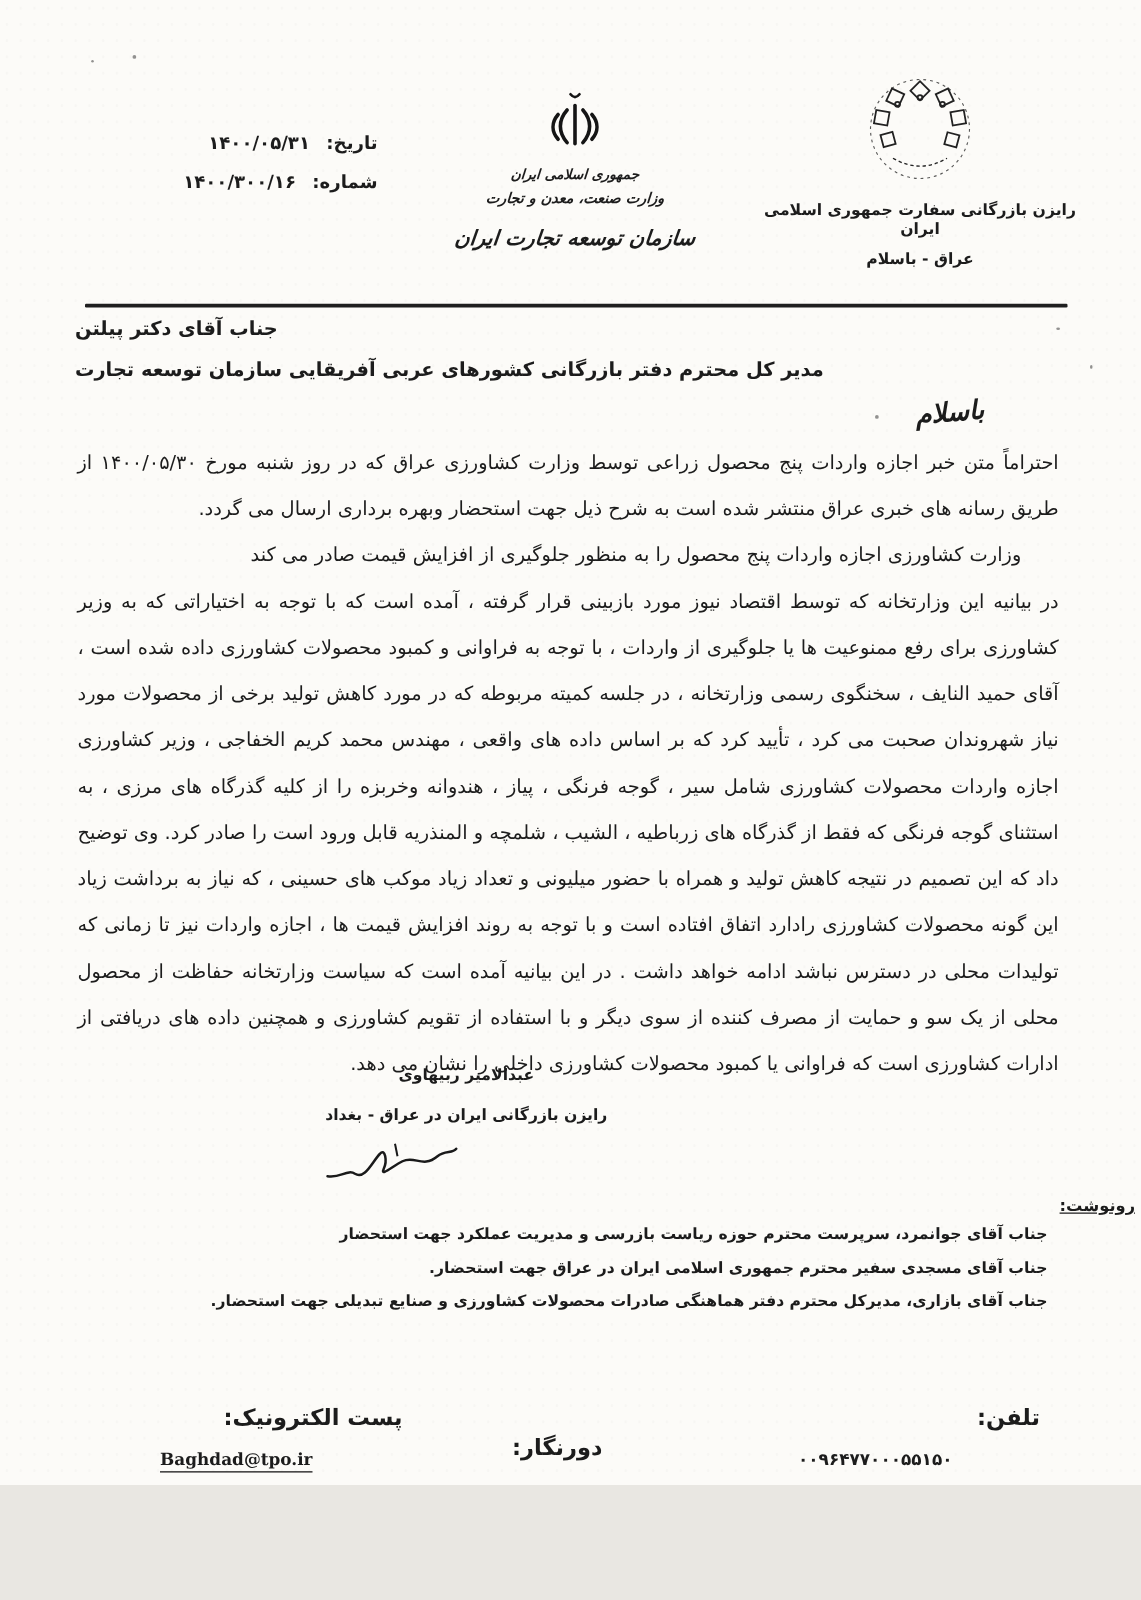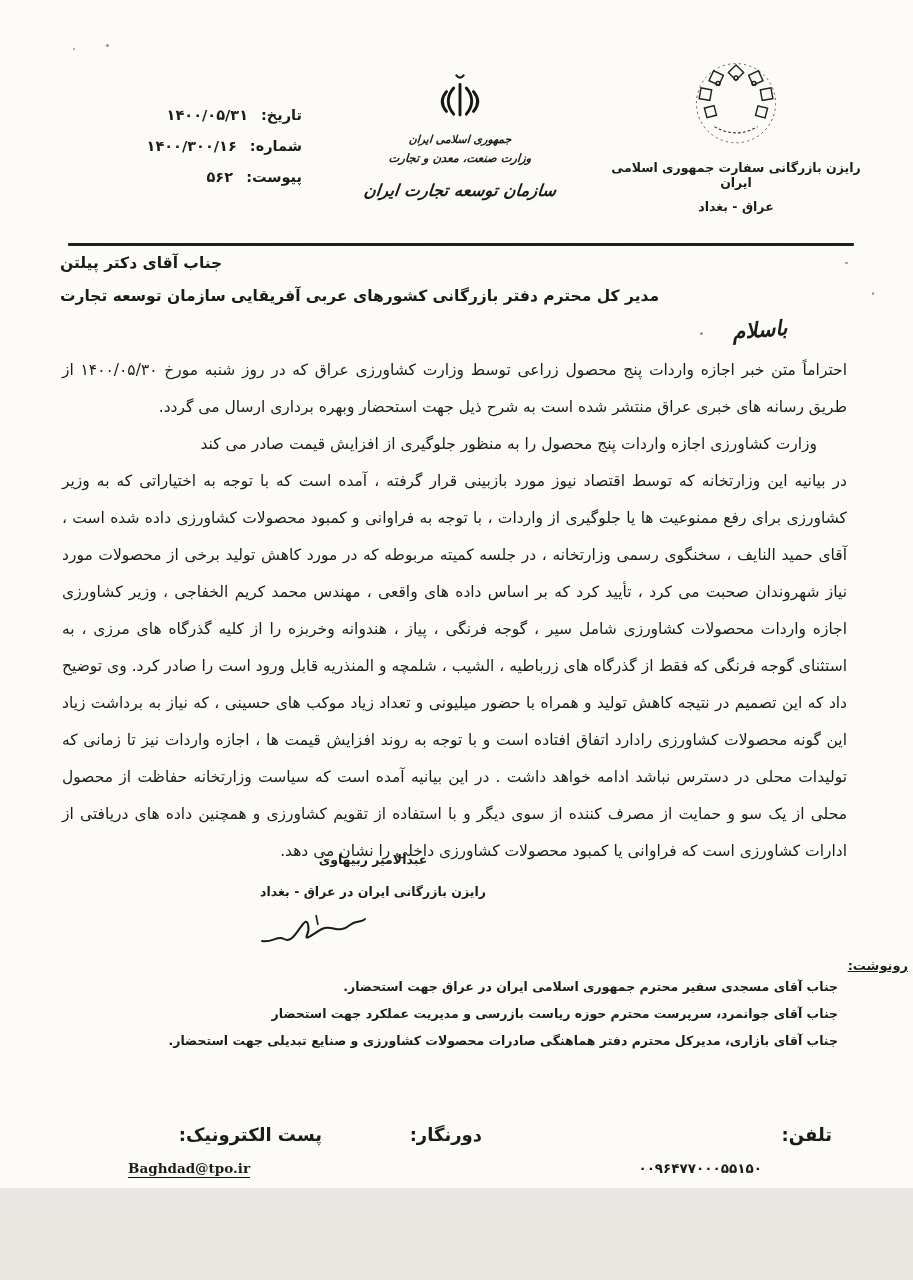--- a/index.html
+++ b/index.html
@@ -56,21 +56,21 @@
   .cc{position:absolute;top:958px;right:75px;left:60px;text-align:right;}
   .cc .cc-label{font-size:13px;font-weight:bold;padding-left:0;margin-left:0;margin-right:0;padding-right:0;
     position:relative;right:-70px;text-decoration:underline;}
   .cc .cc-item{font-size:12.5px;font-weight:bold;line-height:27px;}
   .cc .cc-item:first-of-type{margin-top:9px;}
   
   .footer-label{position:absolute;top:1124px;font-size:18px;font-weight:bold;white-space:nowrap;}
   .footer-value{position:absolute;top:1124px;font-size:13.5px;font-weight:bold;direction:ltr;white-space:nowrap;margin-top:36px;}
   .f-phone-label{right:81px;}
   .f-phone-value{right:151px;letter-spacing:1px;}
-  .f-fax-label{right:431px;}
+  .f-fax-label{right:431px;margin-top:24px;}
   .f-email-label{right:591px;}
   .f-email-value{right:663px;border-bottom:1.5px solid #111;padding-bottom:1px;font-family:"DejaVu Serif", serif;}
   
   .speck{position:absolute;background:#3a3a3a;border-radius:50%;opacity:.55;}
   .sp1{left:106px;top:44px;width:3px;height:3px;}
   .sp2{left:73px;top:48px;width:2px;height:2px;}
   .sp3{left:845px;top:262px;width:3px;height:2px;}
   .sp4{left:872px;top:292px;width:2px;height:3px;}
   .sp5{left:700px;top:332px;width:3px;height:3px;}
   svg{display:block;margin:0 auto;}
@@ -87,24 +87,20 @@
   <div class="speck sp5"></div>
 
   <div class="ref-fields">
     <div class="ref-row">
       <span>تاریخ:</span>
       <span class="val">۱۴۰۰/۰۵/۳۱</span>
     </div>
     <div class="ref-row">
       <span>شماره:</span>
       <span class="val">۱۴۰۰/۳۰۰/۱۶</span>
-    </div>
-    <div class="ref-row">
-      <span>پیوست:</span>
-      <span class="val">۵۶۲</span>
     </div>
   </div>
 
   <div class="center-head">
     <span>
       <svg width="54" height="58" viewBox="0 0 60 64">
         <g fill="none" stroke="#151515" stroke-width="3.2" stroke-linecap="round">
           <path d="M30 18 L30 52"></path>
           <path d="M26 8 q4 5 8 0" stroke-width="2.4"></path>
           <path d="M23 22 C15 31 15 42 23 51"></path>
@@ -132,21 +128,21 @@
           <rect x="16" y="52" width="11" height="11" transform="rotate(-15 21 57)"></rect>
           <rect x="73" y="52" width="11" height="11" transform="rotate(15 78 57)"></rect>
           <circle cx="50" cy="20" r="2.2"></circle>
           <circle cx="30" cy="26" r="2.2"></circle>
           <circle cx="70" cy="26" r="2.2"></circle>
           <path d="M26 74 Q50 88 74 74" stroke-width="1.2" stroke-dasharray="3 2.5"></path>
         </g>
       </svg>
     </span>
     <div class="attache1">رایزن بازرگانی سفارت جمهوری اسلامی ایران</div>
-    <div class="attache2">عراق - بغداد</div>
+    <div class="attache2">عراق - باسلام</div>
   </div>
 
   <div class="rule"></div>
 
   <div class="recipient">
     <div class="r1">جناب آقای دکتر پیلتن</div>
     <div class="r2">مدیر کل محترم دفتر بازرگانی کشورهای عربی آفریقایی سازمان توسعه تجارت</div>
   </div>
   <div class="salutation">باسلام</div>
 
@@ -162,22 +158,22 @@
     <div class="scribble">
       <svg width="110" height="42" viewBox="0 0 110 42">
         <path d="M4 32 C14 34 20 26 26 30 C34 35 40 20 46 14 C50 9 52 20 49 26 C46 33 56 24 64 20 C74 15 80 26 92 16 C98 11 104 14 107 10" fill="none" stroke="#1a1a1a" stroke-width="2" stroke-linecap="round"></path>
         <path d="M58 6 L60 16" fill="none" stroke="#1a1a1a" stroke-width="1.6"></path>
       </svg>
     </div>
   </div>
 
   <div class="cc">
     <div class="cc-label">رونوشت:</div>
+    <div class="cc-item">جناب آقای جوانمرد، سرپرست محترم حوزه ریاست بازرسی و مدیریت عملکرد جهت استحضار</div>
     <div class="cc-item">جناب آقای مسجدی سفیر محترم جمهوری اسلامی ایران در عراق جهت استحضار.</div>
-    <div class="cc-item">جناب آقای جوانمرد، سرپرست محترم حوزه ریاست بازرسی و مدیریت عملکرد جهت استحضار</div>
     <div class="cc-item">جناب آقای بازاری، مدیرکل محترم دفتر هماهنگی صادرات محصولات کشاورزی و صنایع تبدیلی جهت استحضار.</div>
   </div>
 
   <div class="footer-label f-phone-label">تلفن:</div>
   <div class="footer-value f-phone-value">۰۰۹۶۴۷۷۰۰۰۵۵۱۵۰</div>
   <div class="footer-label f-fax-label">دورنگار:</div>
   <div class="footer-label f-email-label">پست الکترونیک:</div>
   <div class="footer-value f-email-value">Baghdad@tpo.ir</div>
 
 </div>

